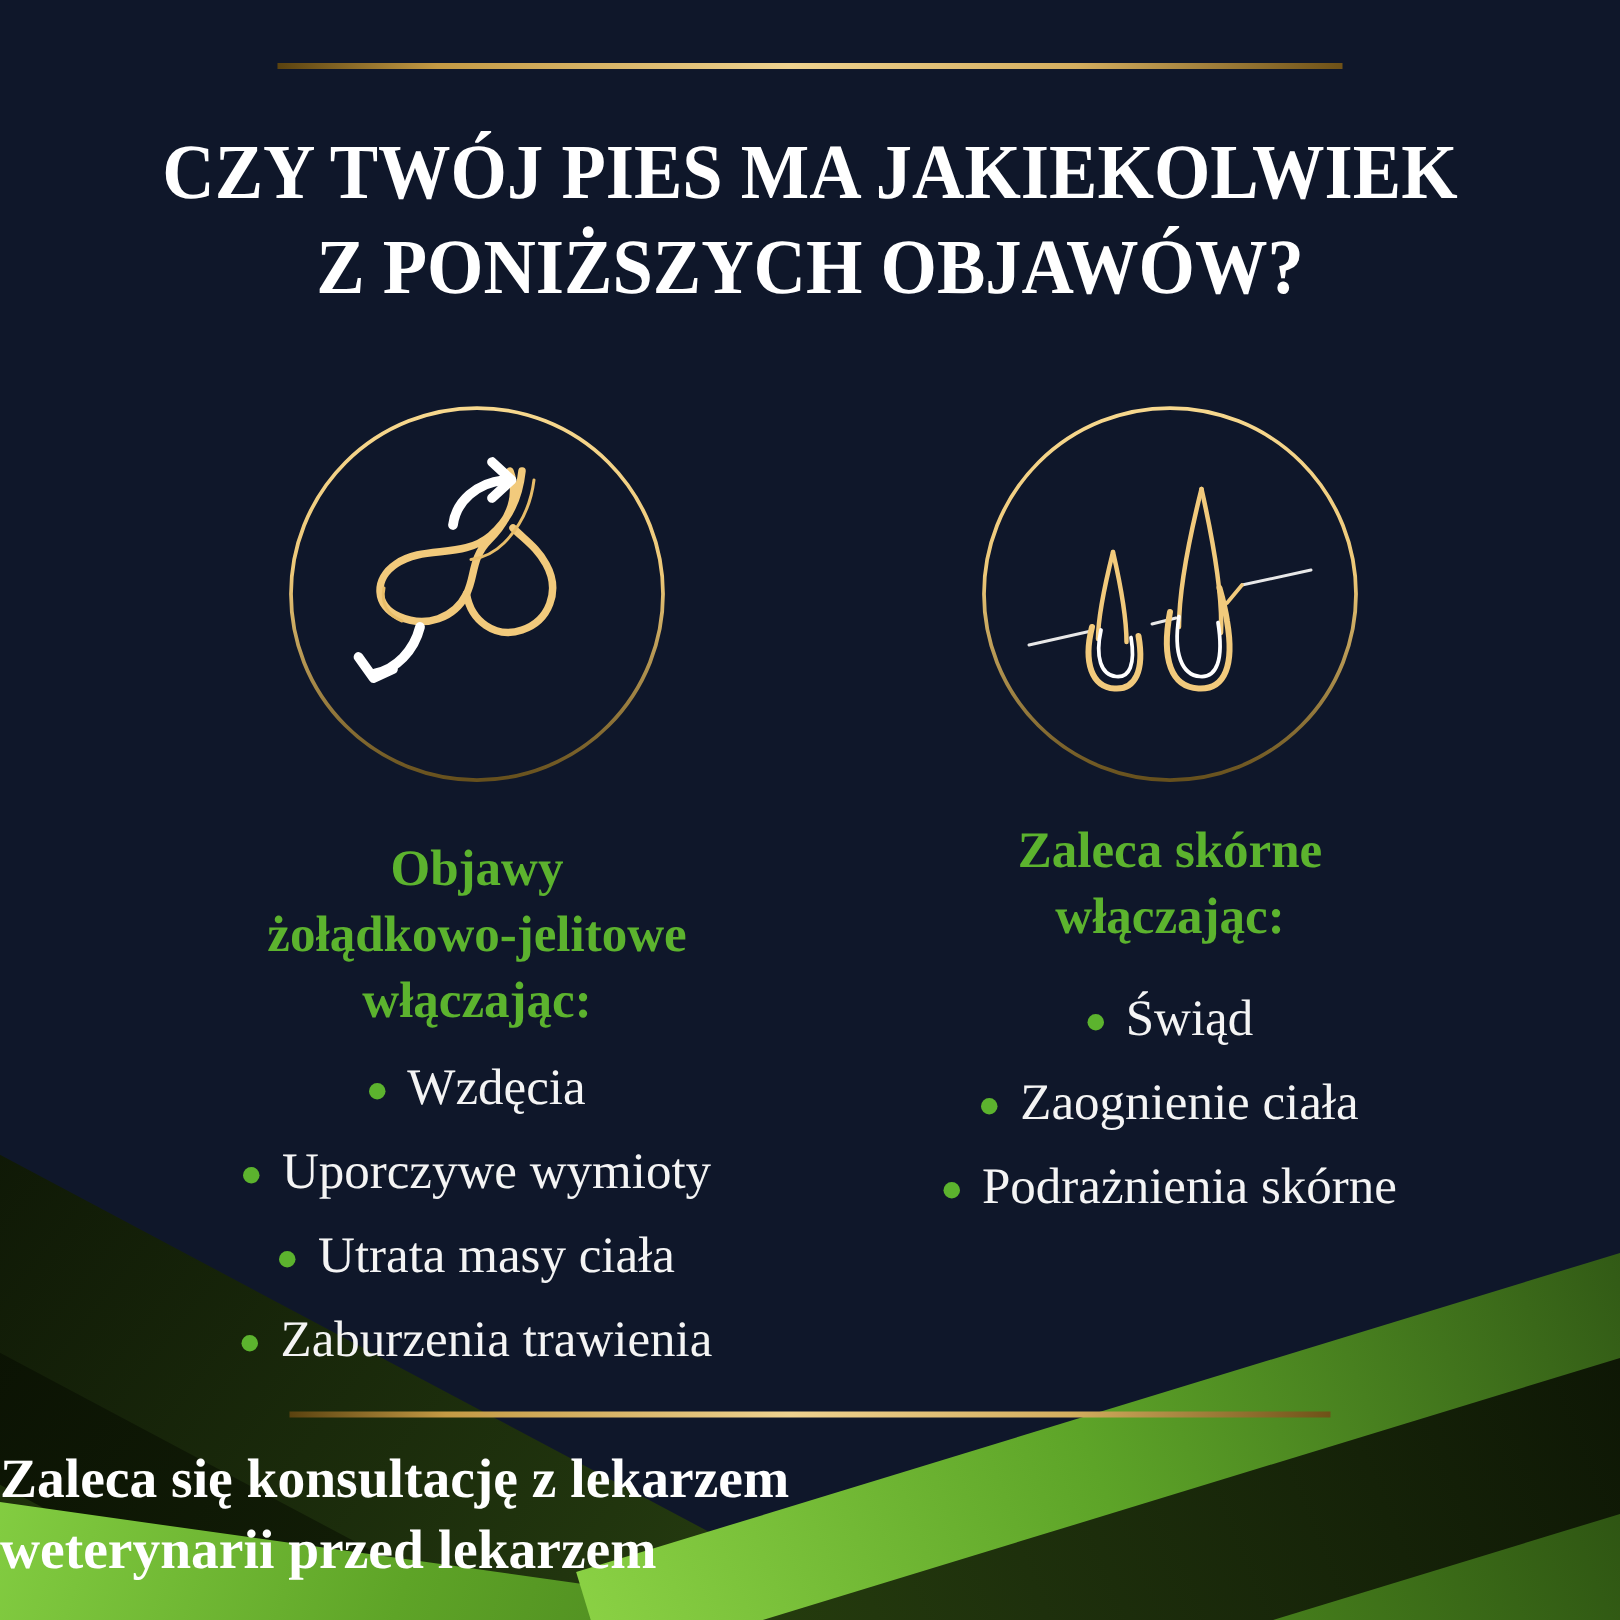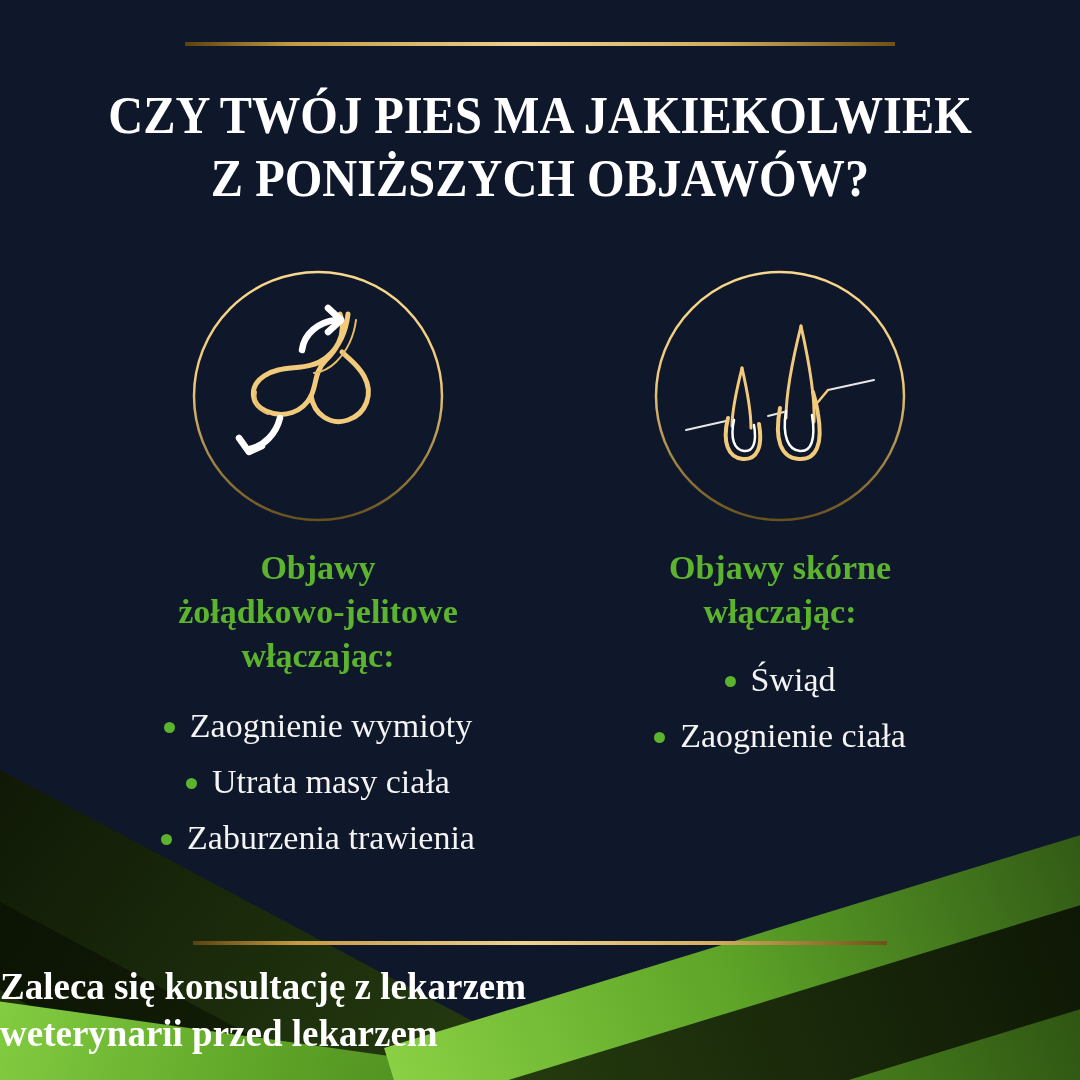--- a/index.html
+++ b/index.html
@@ -34,21 +34,21 @@
   .title{position:absolute;top:84px;left:0;width:1080px;text-align:center;
     color:#ffffff;font-weight:bold;font-size:52px;line-height:63px;
     transform:scaleX(0.93);letter-spacing:0;}
   
   .icon-wrap{position:absolute;width:256px;height:256px;}
   .icon-left{left:190px;top:268px;}
   .icon-right{left:652px;top:268px;}
   
   .subhead{position:absolute;width:460px;text-align:center;color:#5cb32e;
     font-size:34px;font-weight:bold;line-height:44px;}
-  .subhead-left{left:88px;top:546px;}
+  .subhead-left{left:88px;top:558px;}
   .subhead-right{left:550px;top:546px;}
   
   .symptoms{position:absolute;width:460px;list-style:none;margin:0;padding:0;
     font-size:34px;color:#f4f4f4;font-weight:400;}
   .list-left{left:88px;top:698px;}
   .list-right{left:550px;top:652px;}
   .symptoms li{display:flex;align-items:center;justify-content:center;gap:15px;height:56px;}
   .dot{width:11px;height:11px;border-radius:50%;background:#5cb32e;flex:none;margin-top:3px;}
   
   .footer{position:absolute;left:0;top:963px;width:1080px;text-align:left;
@@ -122,48 +122,56 @@
     </svg>
   </div>
 
   <div class="subhead subhead-left">
     <span>Objawy</span><br>
     <span>żołądkowo-jelitowe</span><br>
     <span>włączając:</span>
   </div>
 
   <div class="subhead subhead-right">
-    <span>Objawy skórne</span><br>
+    <span>Zaleca skórne</span><br>
     <span>włączając:</span>
   </div>
 
   <ul class="symptoms list-left">
     <li>
       <span class="dot"></span>
-      <span>Zaognienie wymioty</span>
+      <span>Wzdęcia</span>
+    </li>
+    <li>
+      <span class="dot"></span>
+      <span>Uporczywe wymioty</span>
     </li>
     <li>
       <span class="dot"></span>
       <span>Utrata masy ciała</span>
     </li>
     <li>
       <span class="dot"></span>
       <span>Zaburzenia trawienia</span>
     </li>
   </ul>
 
   <ul class="symptoms list-right">
     <li>
       <span class="dot"></span>
       <span>Świąd</span>
     </li>
     <li>
       <span class="dot"></span>
       <span>Zaognienie ciała</span>
     </li>
+    <li>
+      <span class="dot"></span>
+      <span>Podrażnienia skórne</span>
+    </li>
   </ul>
 
   <div class="gold-line gold-bottom"></div>
 
   <div class="footer">
     <span>Zaleca się konsultację z lekarzem</span><br>
     <span>weterynarii przed lekarzem</span>
   </div>
 
 </div>

